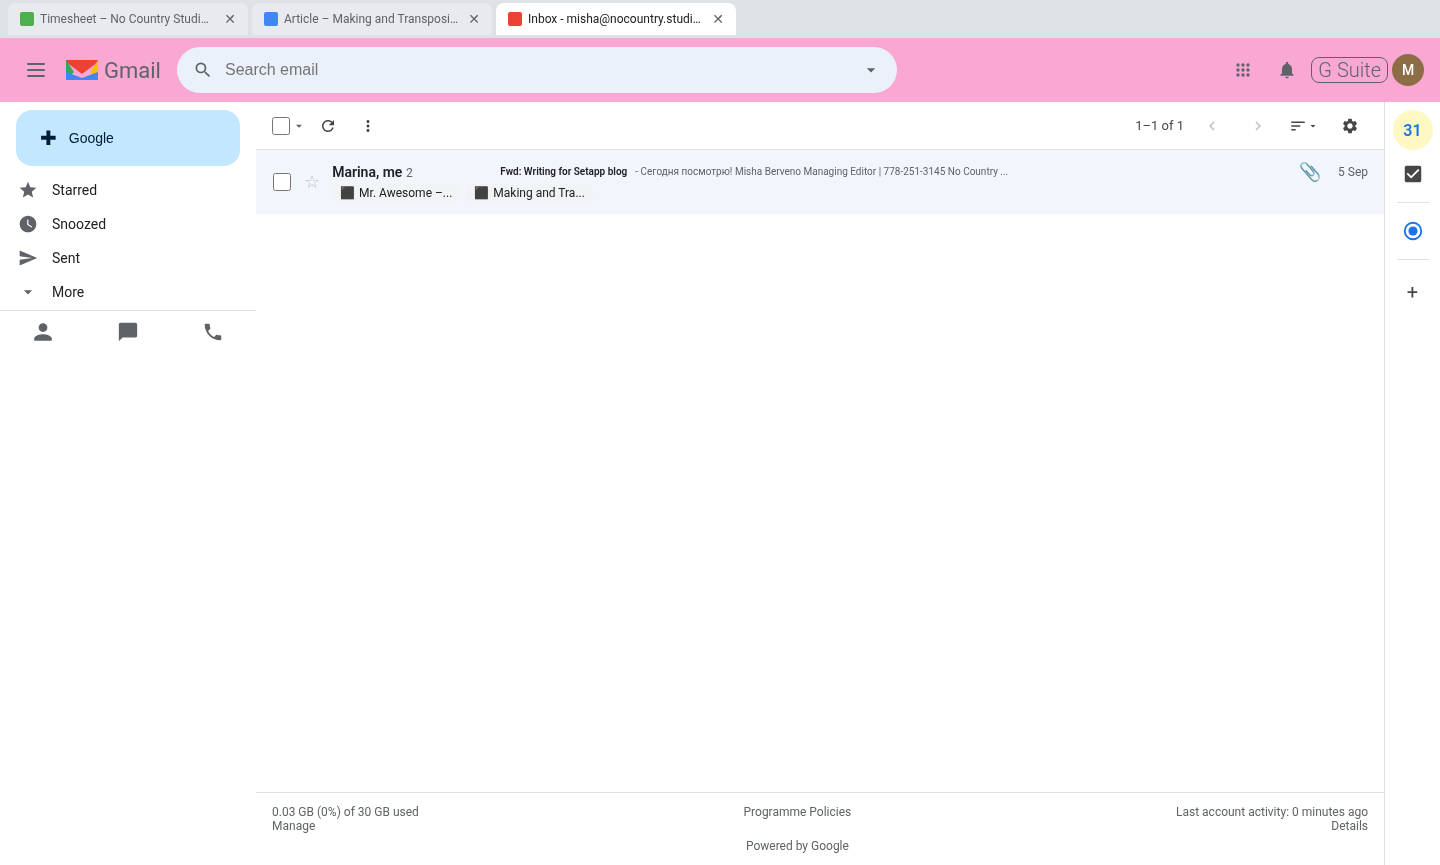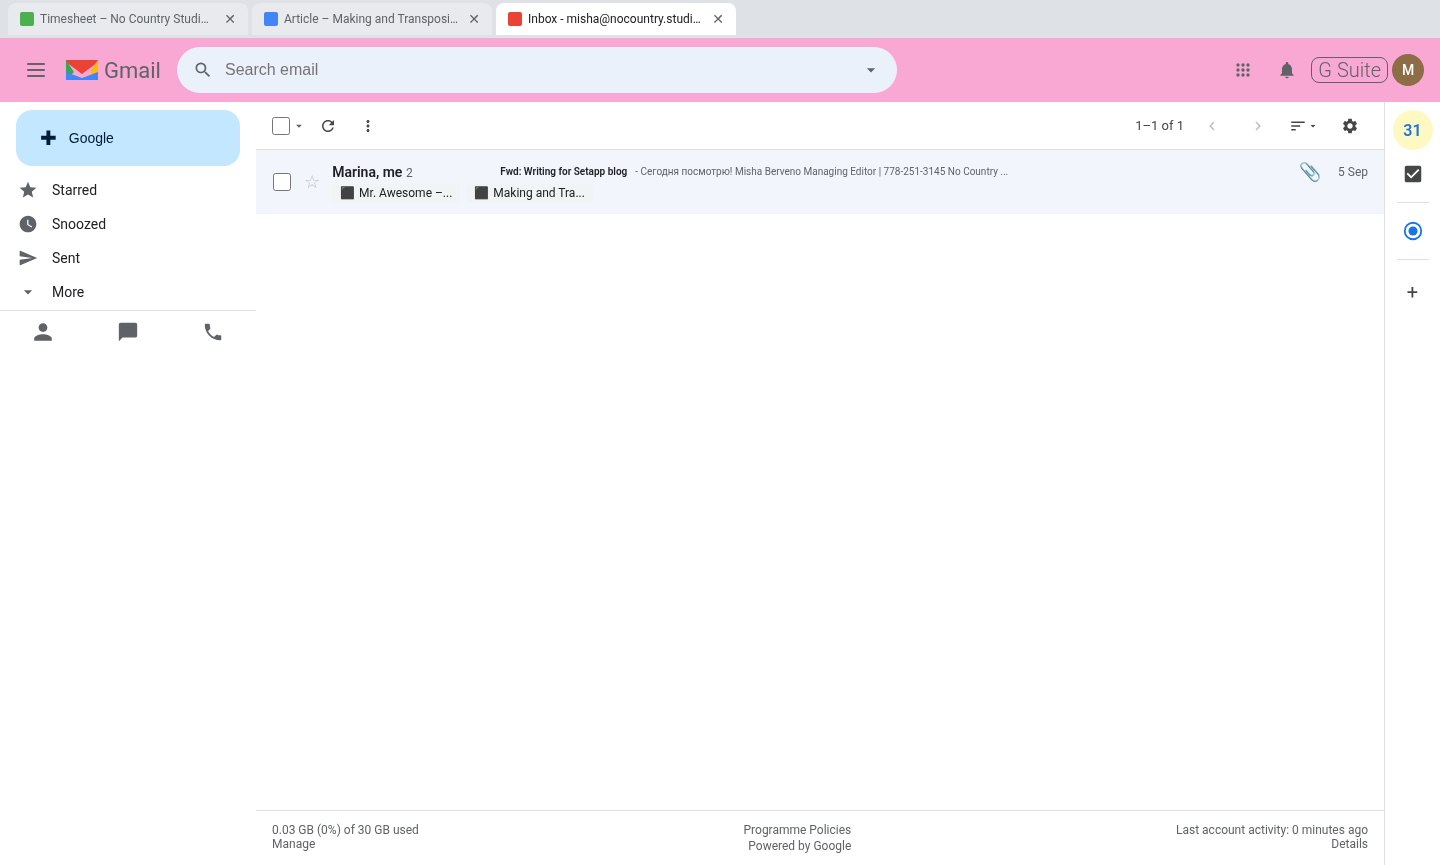--- a/index.html
+++ b/index.html
@@ -235,21 +235,21 @@
     
     .footer {
       border-top: 1px solid #e0e0e0;
       padding: 12px 16px;
       display: flex;
       justify-content: space-between;
       align-items: flex-start;
       font-size: 12px;
       color: #5f6368;
     }
-    .footer-links { display: flex; flex-direction: column; align-items: flex-end; gap: 2px; }
+    .footer-links { display: flex; flex-direction: column; align-items: center; gap: 20px; }
     .footer-link { color: #5f6368; text-decoration: none; cursor: pointer; }
 
     
     .right-sidebar {
       width: 56px;
       background: #fff;
       border-left: 1px solid #e0e0e0;
       display: flex;
       flex-direction: column;
       align-items: center;

